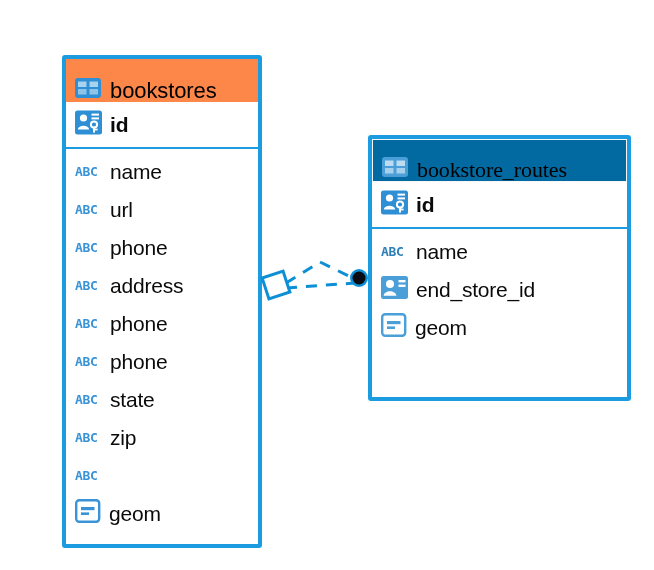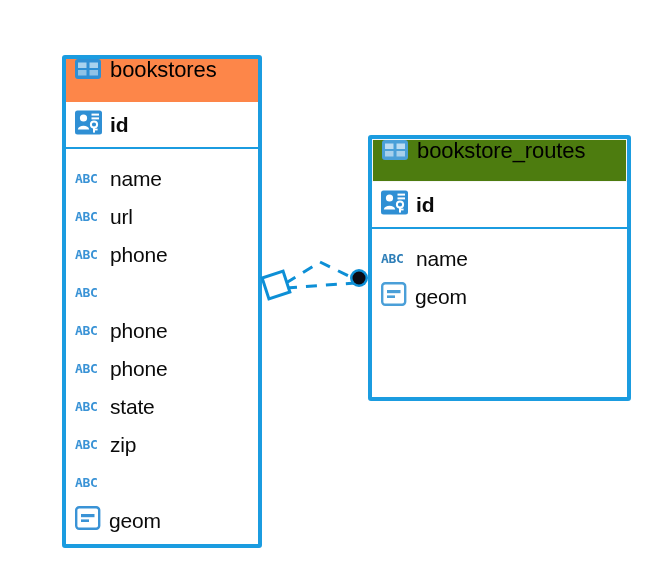--- a/index.html
+++ b/index.html
@@ -29,33 +29,34 @@
     box-sizing: border-box;
     background: #ffffff;
     border: 4px solid #1b9ce0;
     border-radius: 3px;
     display: flex;
     flex-direction: column;
   }
 
   .entity-header {
     display: flex;
-    align-items: flex-start;
+    align-items: flex-end;
     box-sizing: border-box;
     height: 43px;
     padding: 0 8px 0 9px;
     gap: 9px;
     flex: 0 0 auto;
   }
   .entity-header.selected {
     background: #fd8649;
   }
   .entity-header.unselected {
-    background: #4d7c0f;
+    background: #0369a1;
     border: 1px solid #f6f6f6;
+    font-family: Liberation Serif, serif;
   }
   .entity-title {
     font-size: 22px;
     color: #000000;
     line-height: 1;
     white-space: nowrap;
     letter-spacing: -0.1px;
   }
 
   .pk-section {
@@ -81,21 +82,21 @@
     white-space: nowrap;
     letter-spacing: -0.2px;
   }
   .field-label.bold {
     font-weight: bold;
     font-size: 21px;
   }
 
   .fields-section {
     flex: 1 1 auto;
-    padding-top: 10px;
+    padding-top: 3px;
   }
 
   
   .icon {
     flex: 0 0 auto;
     display: block;
   }
   .icon-abc {
     width: 27px;
     height: 16px;
@@ -177,20 +178,21 @@
         </span>
         <span class="field-label">phone</span>
       </div>
 
       <div class="field-row">
         <span class="icon icon-abc">
           <svg width="27" height="16" viewBox="0 0 27 16">
             <text x="0" y="12.5" font-family="'DejaVu Sans Mono', monospace" font-size="13" font-weight="bold" fill="#3a93d6" letter-spacing="-0.3">ABC</text>
           </svg>
         </span>
+        <span class="field-label">address</span>
       </div>
 
       <div class="field-row">
         <span class="icon icon-abc">
           <svg width="27" height="16" viewBox="0 0 27 16">
             <text x="0" y="12.5" font-family="'DejaVu Sans Mono', monospace" font-size="13" font-weight="bold" fill="#3a93d6" letter-spacing="-0.3">ABC</text>
           </svg>
         </span>
         <span class="field-label">phone</span>
       </div>
@@ -282,20 +284,32 @@
       <div class="field-row">
         <span class="icon icon-abc">
           <svg width="27" height="16" viewBox="0 0 27 16">
             <text x="0" y="12.5" font-family="'DejaVu Sans Mono', monospace" font-size="13" font-weight="bold" fill="#2f7fb8" letter-spacing="-0.3">ABC</text>
           </svg>
         </span>
         <span class="field-label">name</span>
       </div>
 
 
+      <div class="field-row">
+        <span class="icon">
+          <svg width="27" height="23" viewBox="0 0 27 23">
+            <rect x="0" y="0" width="27" height="23" rx="2.5" fill="#4a9fd8"></rect>
+            <circle cx="9" cy="8" r="4" fill="#ffffff"></circle>
+            <path d="M2.6 19.8 C3.4 13.6 14.6 13.6 15.4 19.8 Z" fill="#ffffff"></path>
+            <rect x="17.5" y="4" width="7" height="2.4" fill="#ffffff"></rect>
+            <rect x="17.5" y="8.6" width="7" height="2.4" fill="#ffffff"></rect>
+          </svg>
+        </span>
+        <span class="field-label">end_store_id</span>
+      </div>
 
       <div class="field-row">
         <span class="icon">
           <svg width="26" height="24" viewBox="0 0 26 24">
             <rect x="1.2" y="1.2" width="23" height="21.5" rx="3" fill="none" stroke="#4a9fd8" stroke-width="2.4"></rect>
             <rect x="6" y="8" width="13.5" height="3.2" fill="#4a9fd8"></rect>
             <rect x="6" y="13.4" width="8" height="2.6" fill="#4a9fd8"></rect>
           </svg>
         </span>
         <span class="field-label">geom</span>

